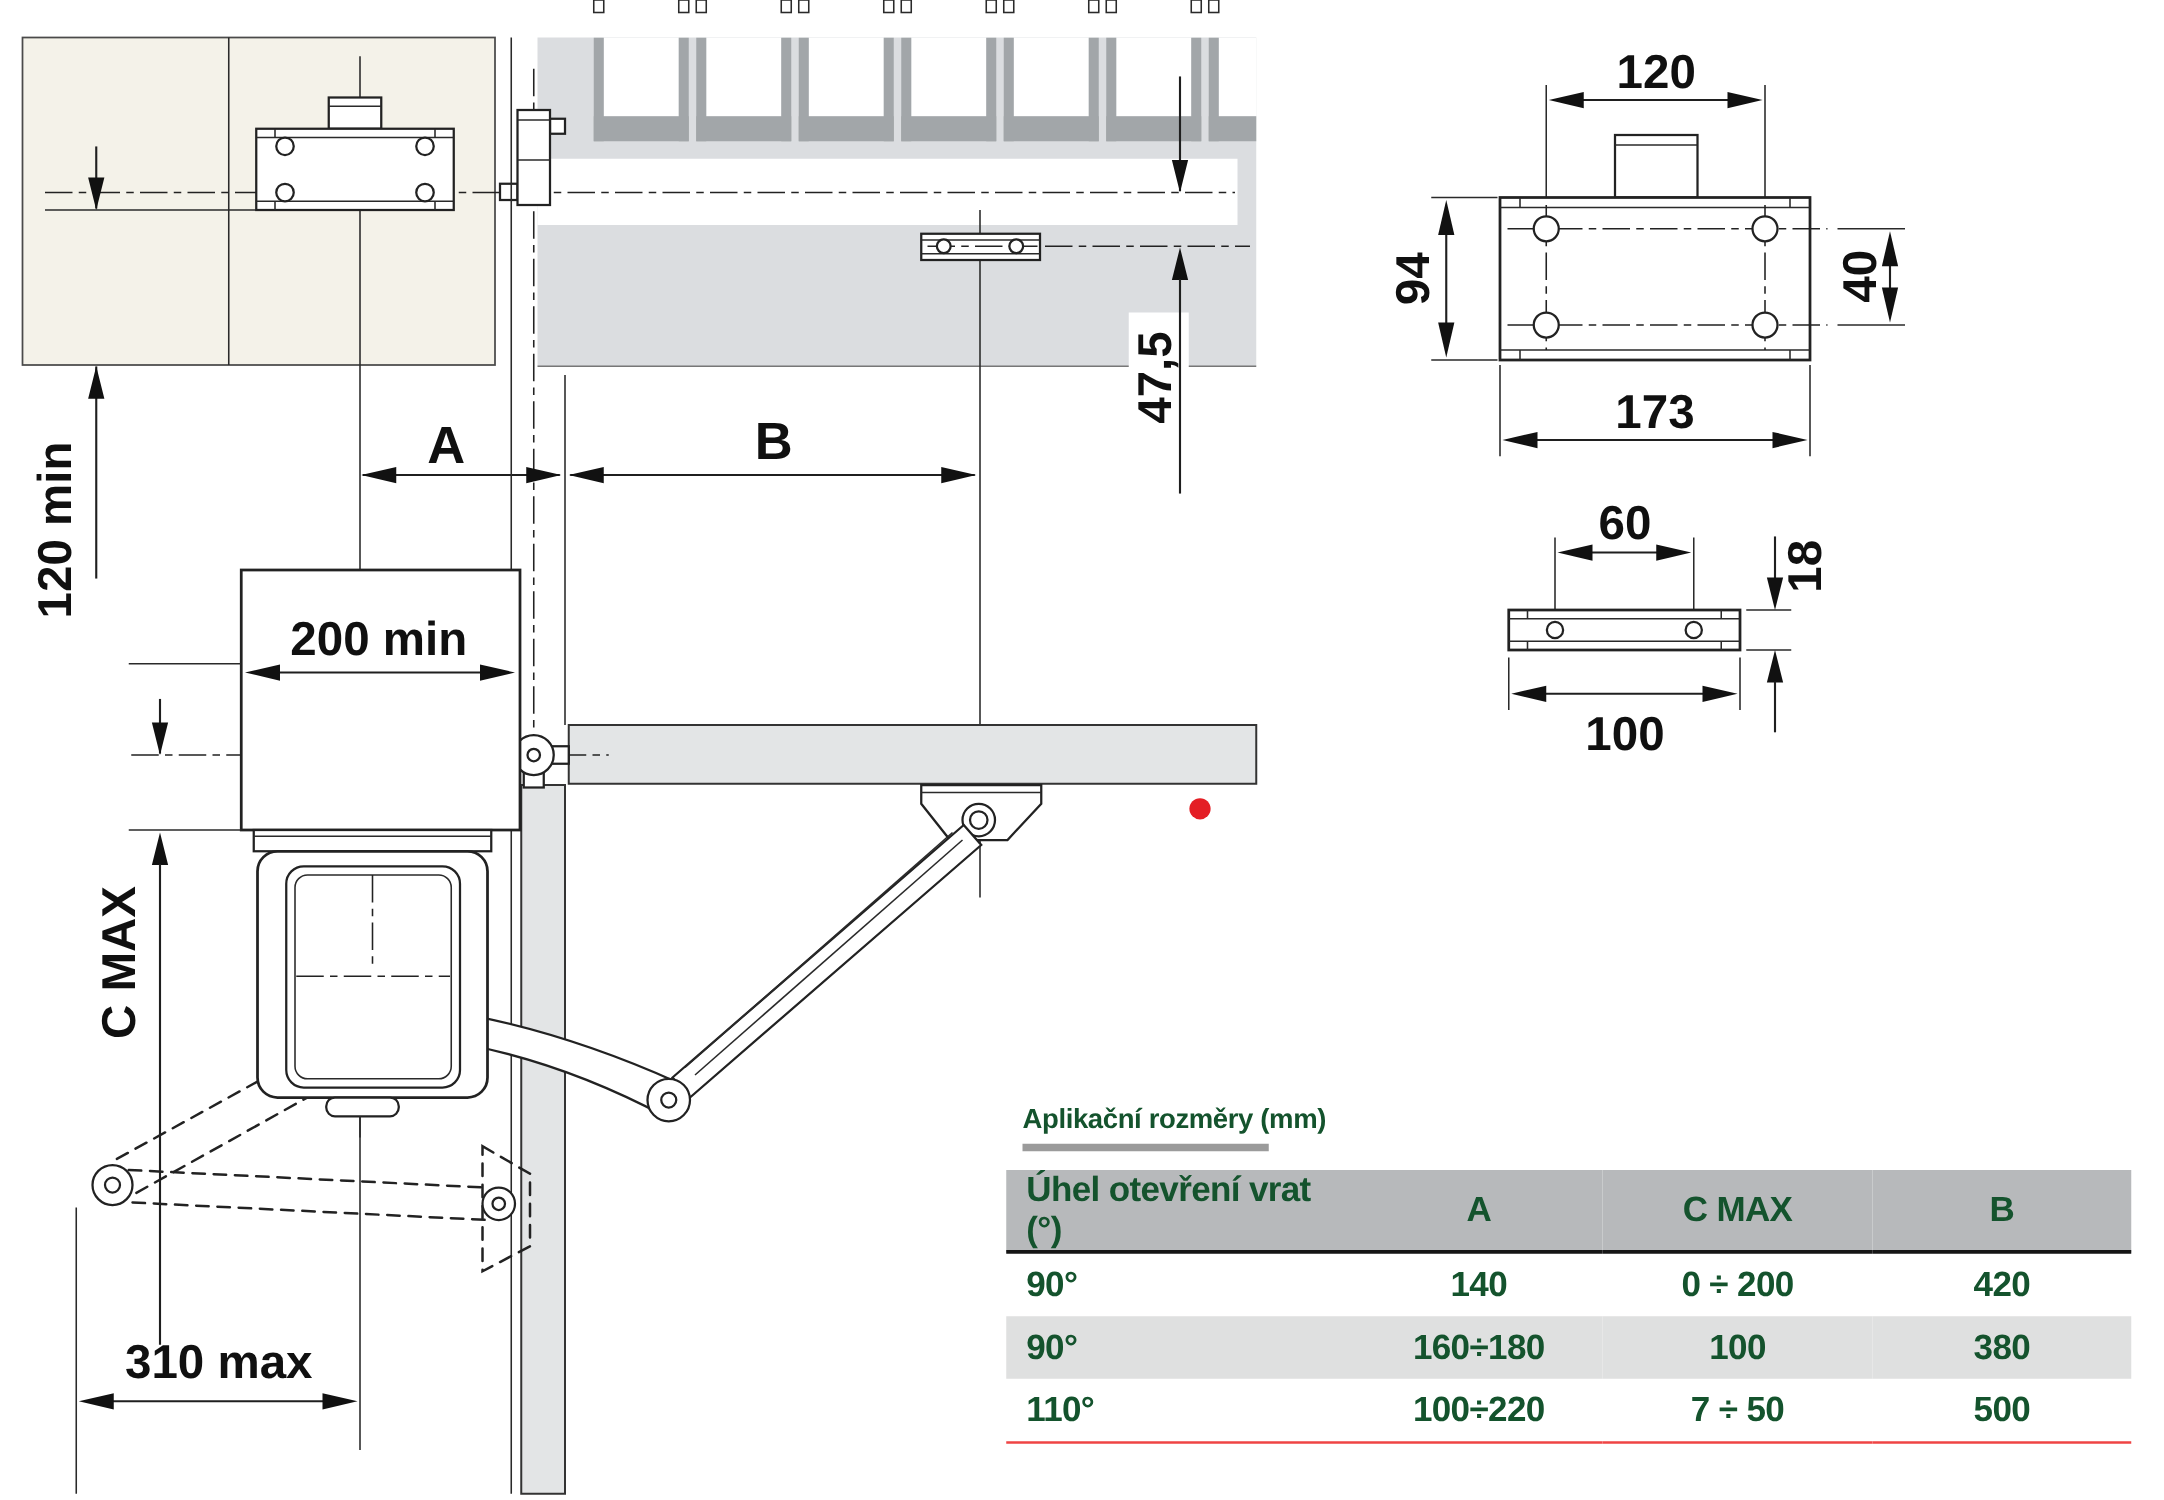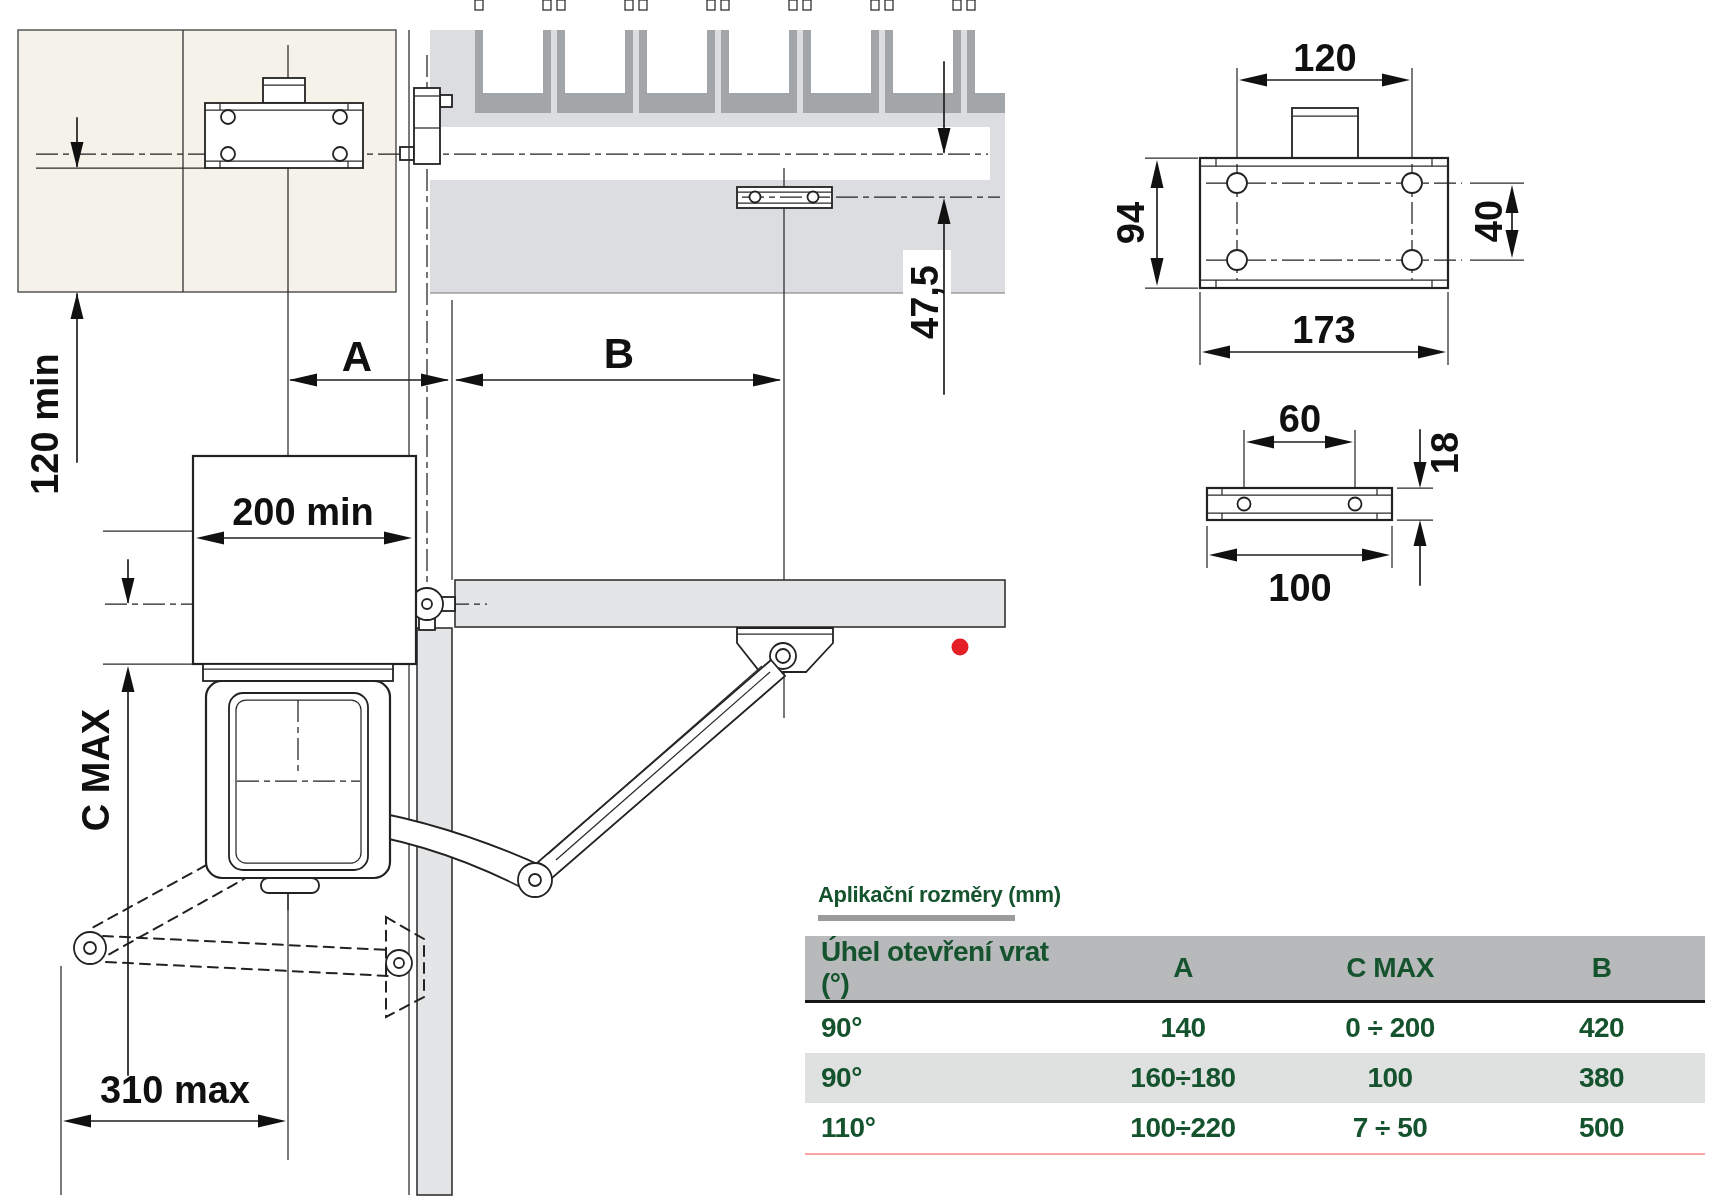--- a/index.html
+++ b/index.html
@@ -29,21 +29,21 @@
   .tbl-title{font-size:22px;font-weight:bold;line-height:26px;padding-left:13px;letter-spacing:-0.3px;}
   .tbl-underline{margin:7px 0 0 13px;width:197px;height:6px;background:var(--underline_gray);}
   table{border-collapse:collapse;width:900px;margin-top:15px;table-layout:fixed;}
   th,td{font-size:28px;letter-spacing:-0.5px;text-align:center;padding:0;}
   th{font-weight:bold;height:52px;}
   td{height:50px;font-weight:bold;}
   thead tr{background:var(--header_gray);}
   thead th{border-bottom:3px solid #151515;}
   th:first-child,td:first-child{text-align:left;padding-left:16px;}
   tbody tr:nth-child(2){background:var(--alt_row_gray);}
-  tbody tr:last-child td{border-bottom:2px solid #fca5a5;}
+  tbody tr:last-child td{border-bottom:2px solid #ef4444;}
 </style>
 </head>
 <body>
 
 <div class="canvas">
 
 <svg width="1731" height="1200" viewBox="0 0 1731 1200">
   <defs>
     <clipPath id="gateclip">
           <rect x="430" y="30" width="575" height="263"></rect>

